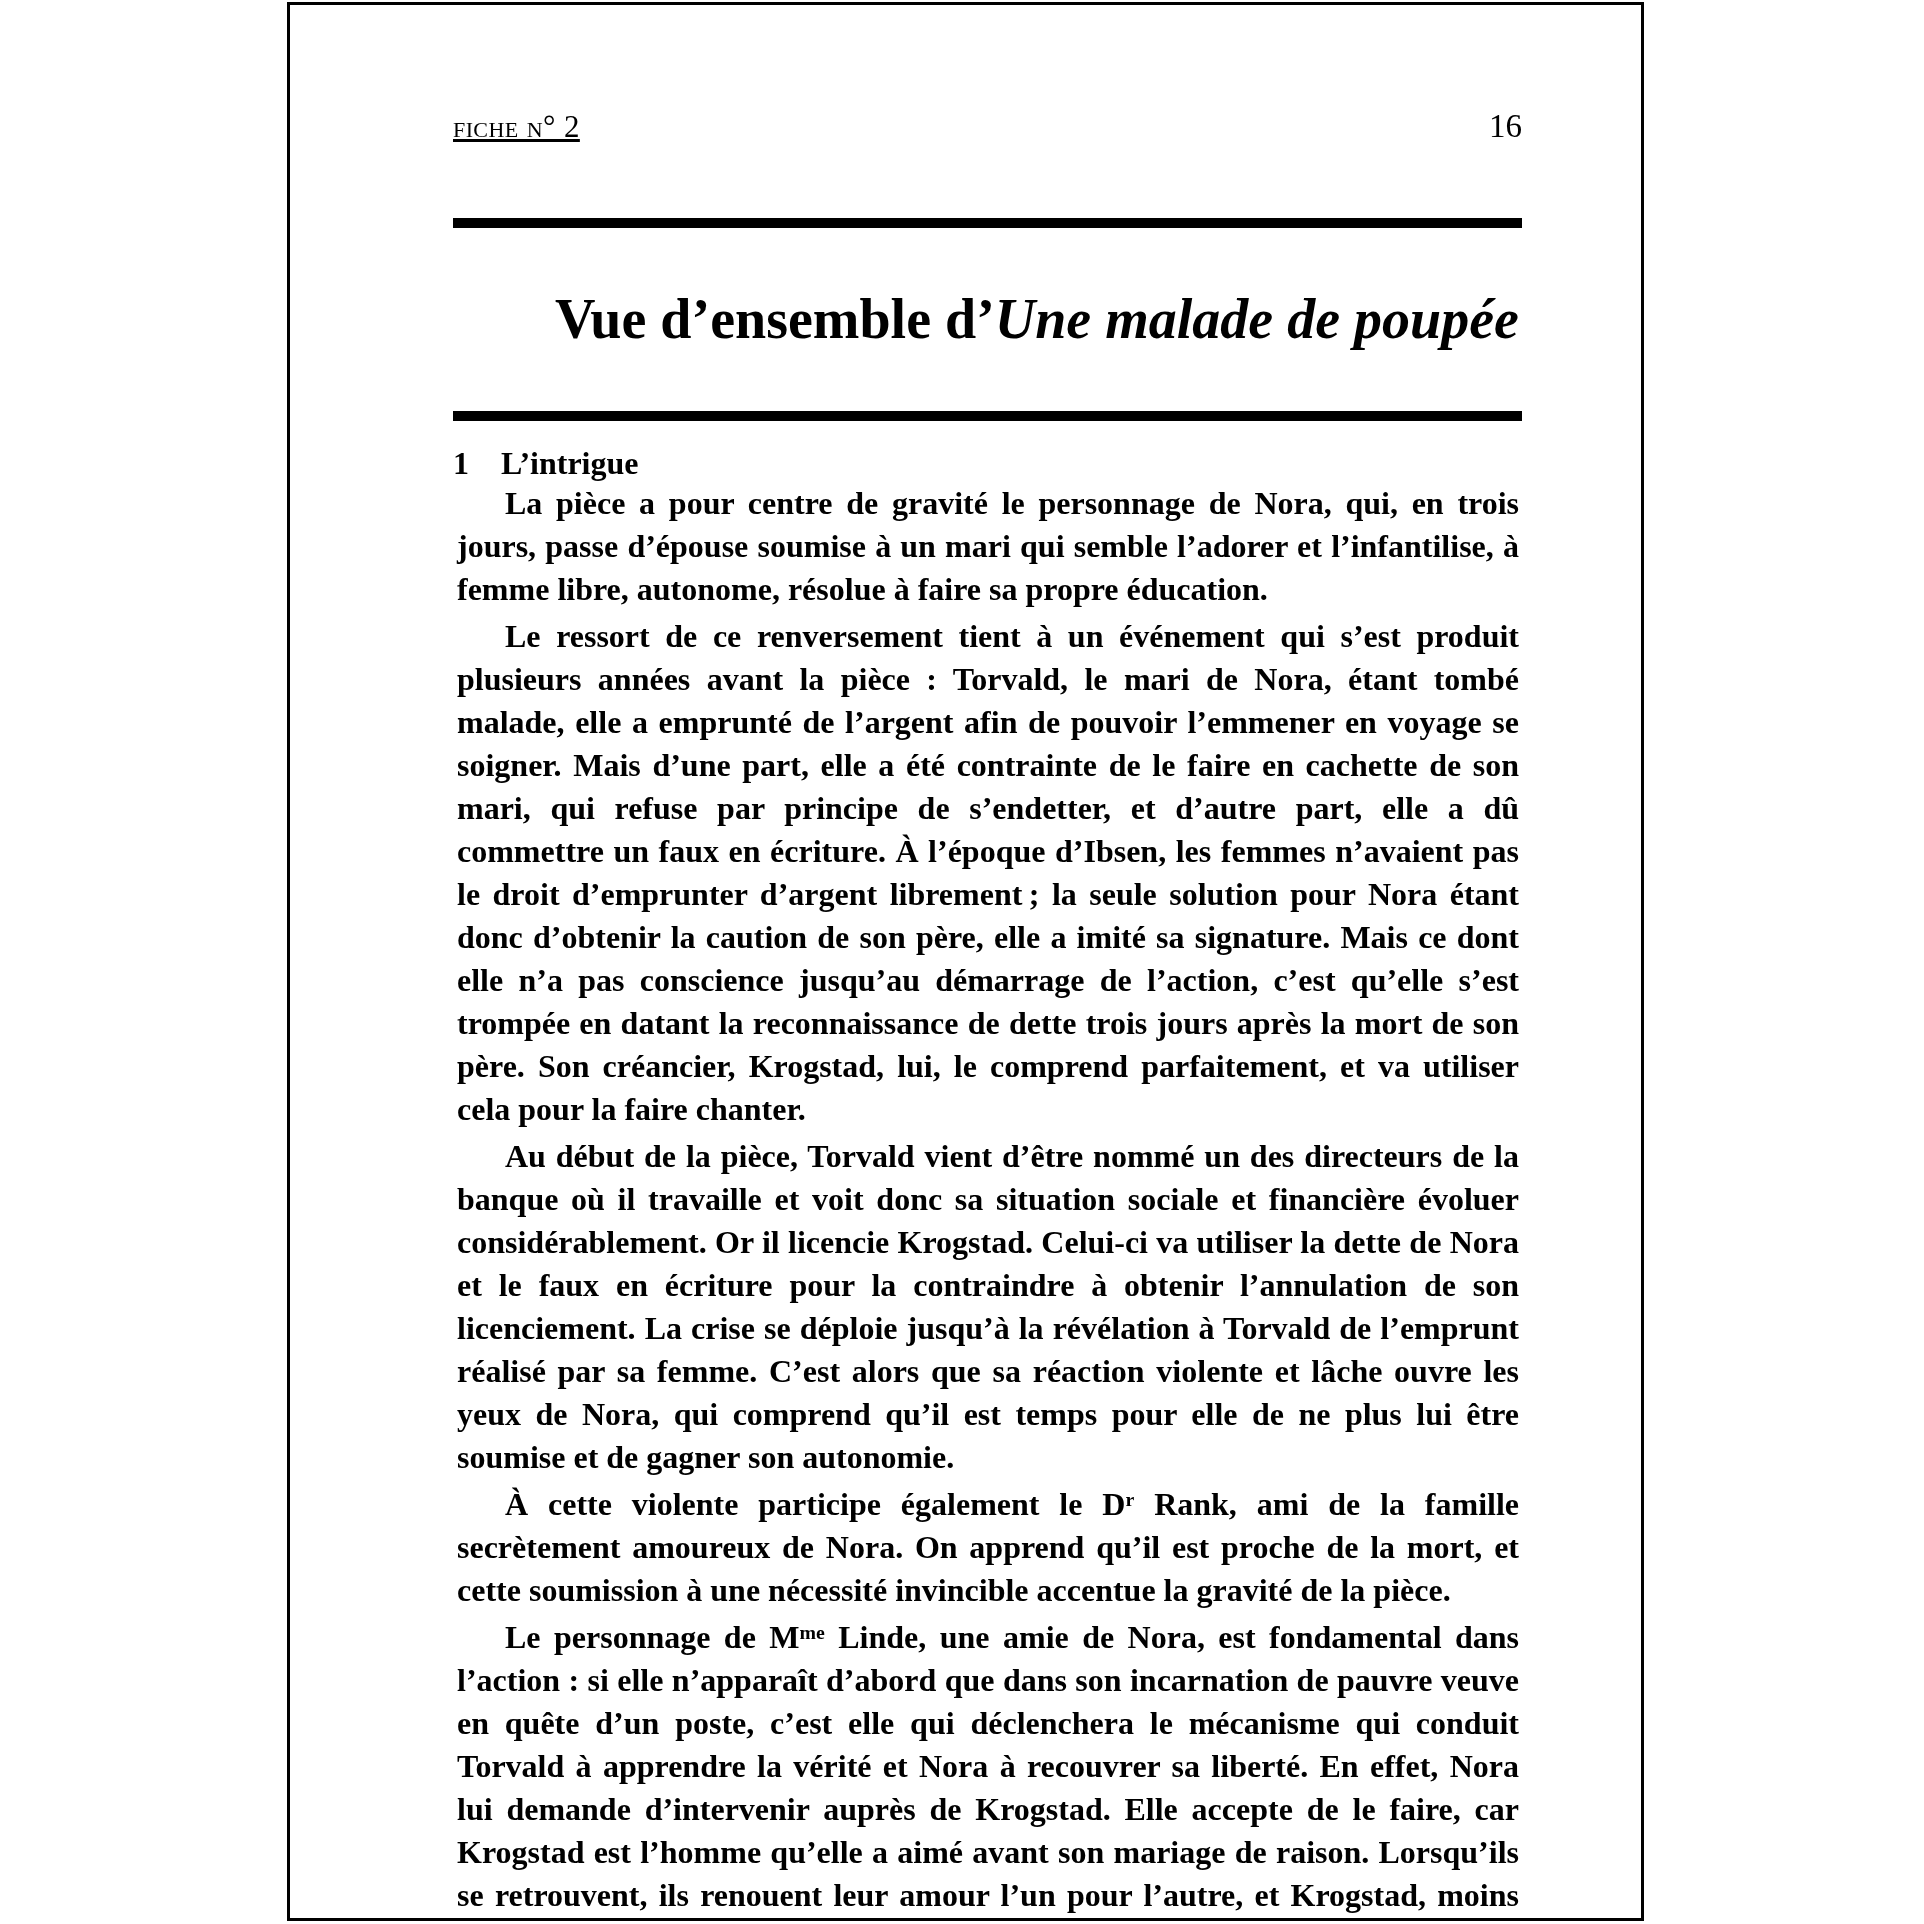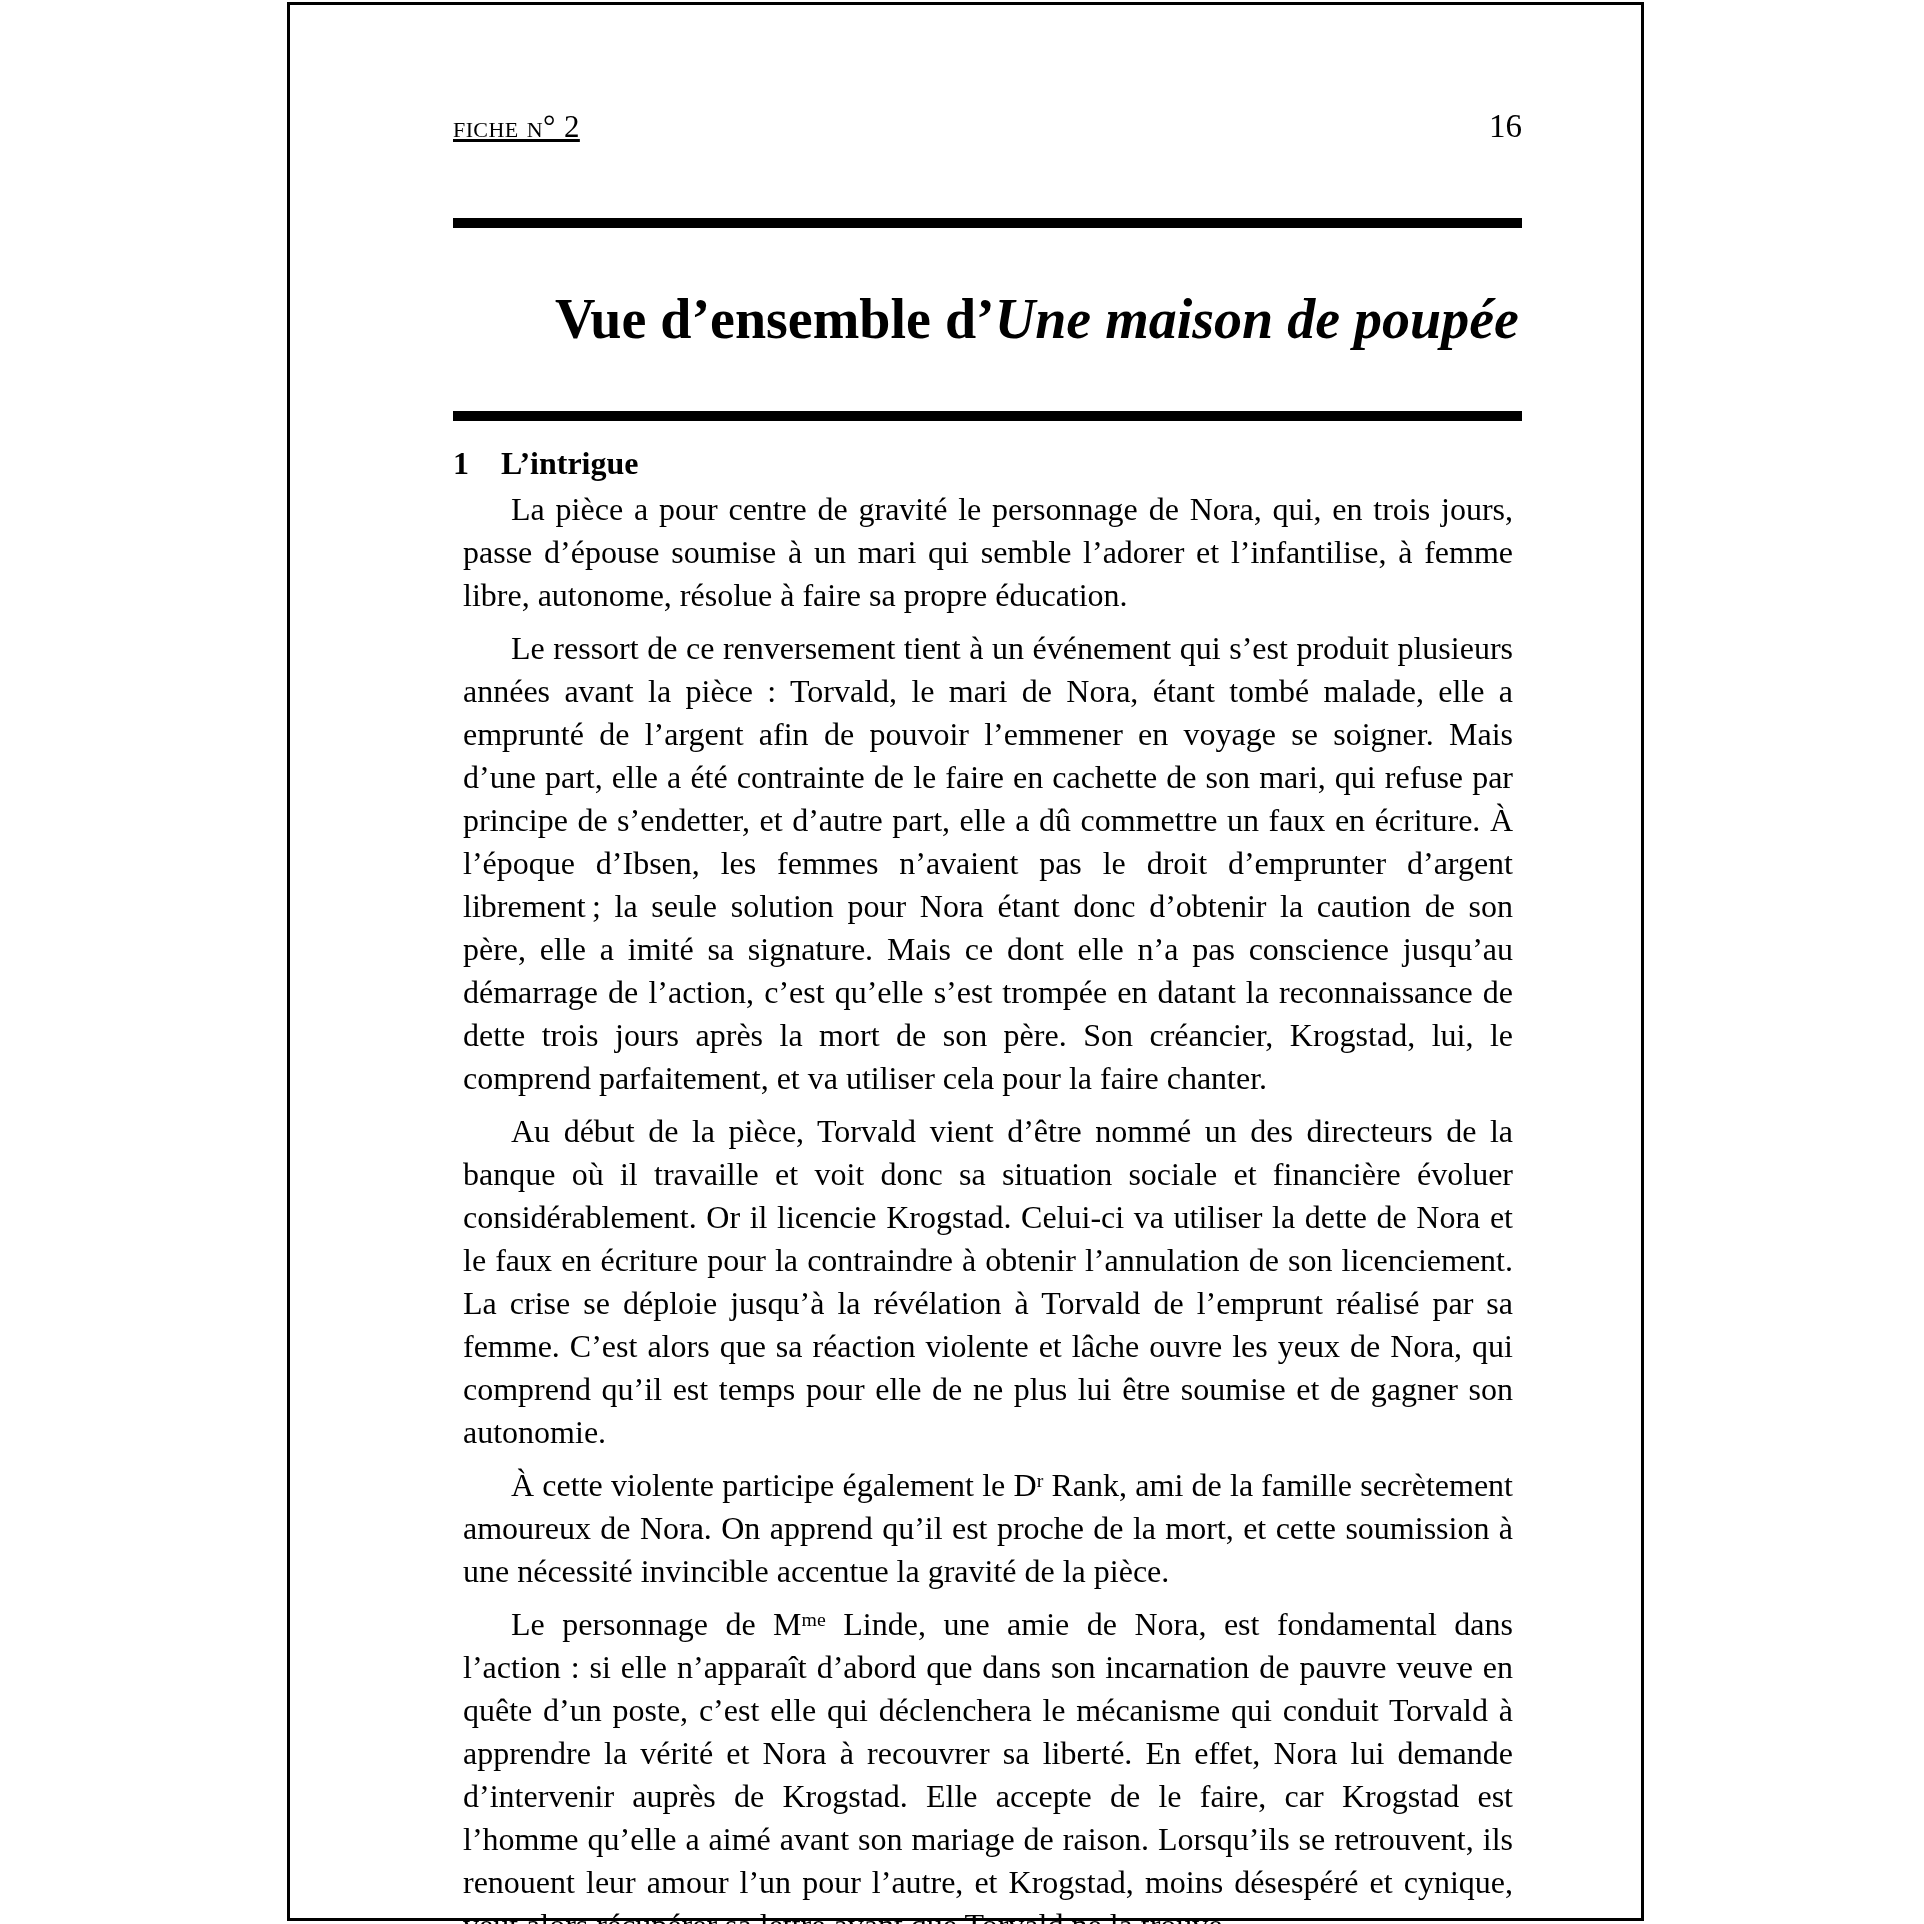--- a/index.html
+++ b/index.html
@@ -104,22 +104,23 @@
     left: 453px;
     top: 478px;
     width: 1070px;
     font-size: 32px;
     line-height: 43px;
     text-align: justify;
     text-justify: inter-word;
     hyphens: manual;
   }
   .body-text p {
-    margin: 10px;
+    margin: 4px;
     text-indent: 48px;
+    font-weight: bold;
   }
   sup {
     font-size: 0.62em;
     vertical-align: 0.46em;
     line-height: 0;
   }
 </style>
 </head>
 <body>
 
@@ -127,21 +128,21 @@
 
   <div class="page-frame"></div>
 
   <div class="running-head">
     <span class="rh-title">Fiche n° 2</span>
     <span class="rh-folio">16</span>
   </div>
 
   <div class="title-block">
     <div class="rule-thick"></div>
-    <h1 class="doc-title"><span>Vue d’ensemble d’</span><span class="work-title">Une maison de poupée</span></h1>
+    <h1 class="doc-title"><span>Vue d’ensemble d’</span><span class="work-title">Une malade de poupée</span></h1>
     <div class="rule-thick"></div>
   </div>
 
   <h2 class="section-heading"><span class="sec-num">1</span><span>L’intrigue</span></h2>
 
   <div class="body-text">
     <p>La pièce a pour centre de gravité le personnage de Nora, qui, en trois jours, passe d’épouse soumise à un mari qui semble l’adorer et l’infantilise, à femme libre, autonome, résolue à faire sa propre éducation.</p>
     <p>Le ressort de ce renversement tient à un événement qui s’est produit plusieurs années avant la pièce : Torvald, le mari de Nora, étant tombé malade, elle a emprunté de l’argent afin de pouvoir l’emmener en voyage se soigner. Mais d’une part, elle a été contrainte de le faire en cachette de son mari, qui refuse par principe de s’endetter, et d’autre part, elle a dû commettre un faux en écriture. À l’époque d’Ibsen, les femmes n’avaient pas le droit d’emprunter d’argent librement ; la seule solution pour Nora étant donc d’obtenir la caution de son père, elle a imité sa signature. Mais ce dont elle n’a pas conscience jusqu’au démarrage de l’action, c’est qu’elle s’est trompée en datant la reconnaissance de dette trois jours après la mort de son père. Son créancier, Krogstad, lui, le comprend parfaitement, et va utiliser cela pour la faire chanter.</p>
     <p>Au début de la pièce, Torvald vient d’être nommé un des directeurs de la banque où il travaille et voit donc sa situation sociale et financière évoluer considérablement. Or il licencie Krogstad. Celui-ci va utiliser la dette de Nora et le faux en écriture pour la contraindre à obtenir l’annulation de son licenciement. La crise se déploie jusqu’à la révélation à Torvald de l’emprunt réalisé par sa femme. C’est alors que sa réaction violente et lâche ouvre les yeux de Nora, qui comprend qu’il est temps pour elle de ne plus lui être soumise et de gagner son autonomie.</p>
     <p><span>À cette violente participe également le D</span><sup>r</sup><span> Rank, ami de la famille secrètement amoureux de Nora. On apprend qu’il est proche de la mort, et cette soumission à une nécessité invincible accentue la gravité de la pièce.</span></p>

